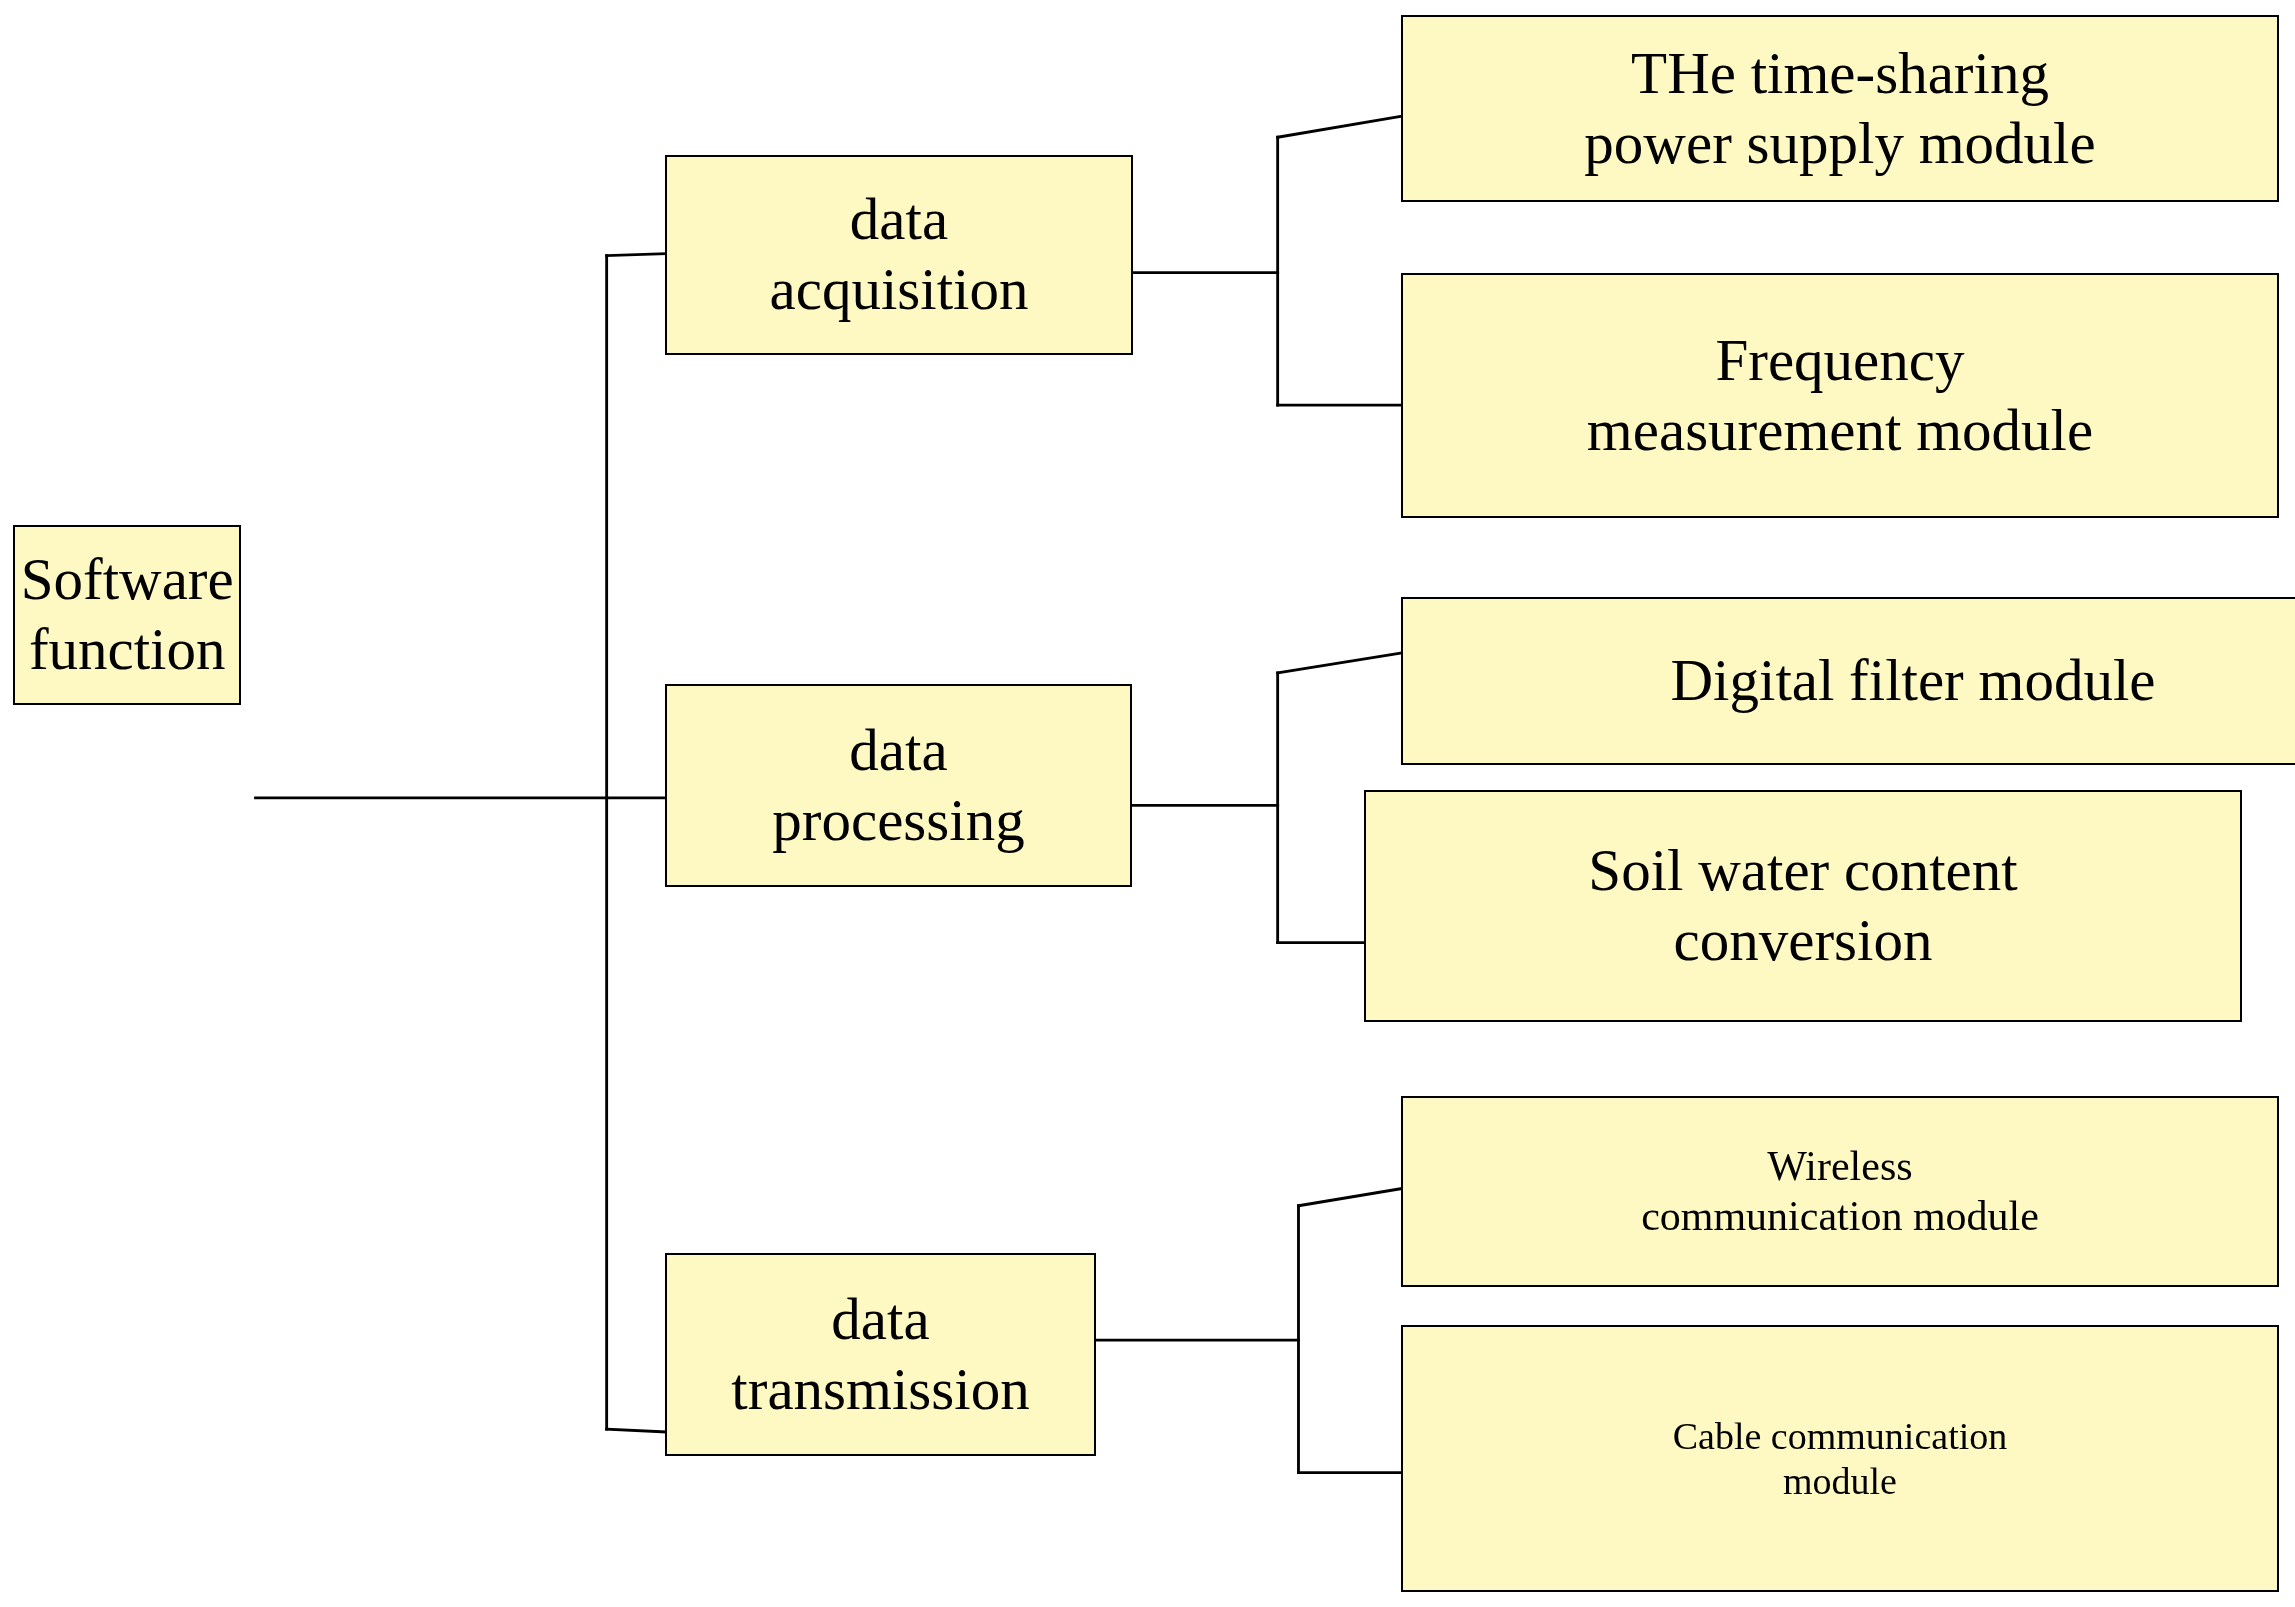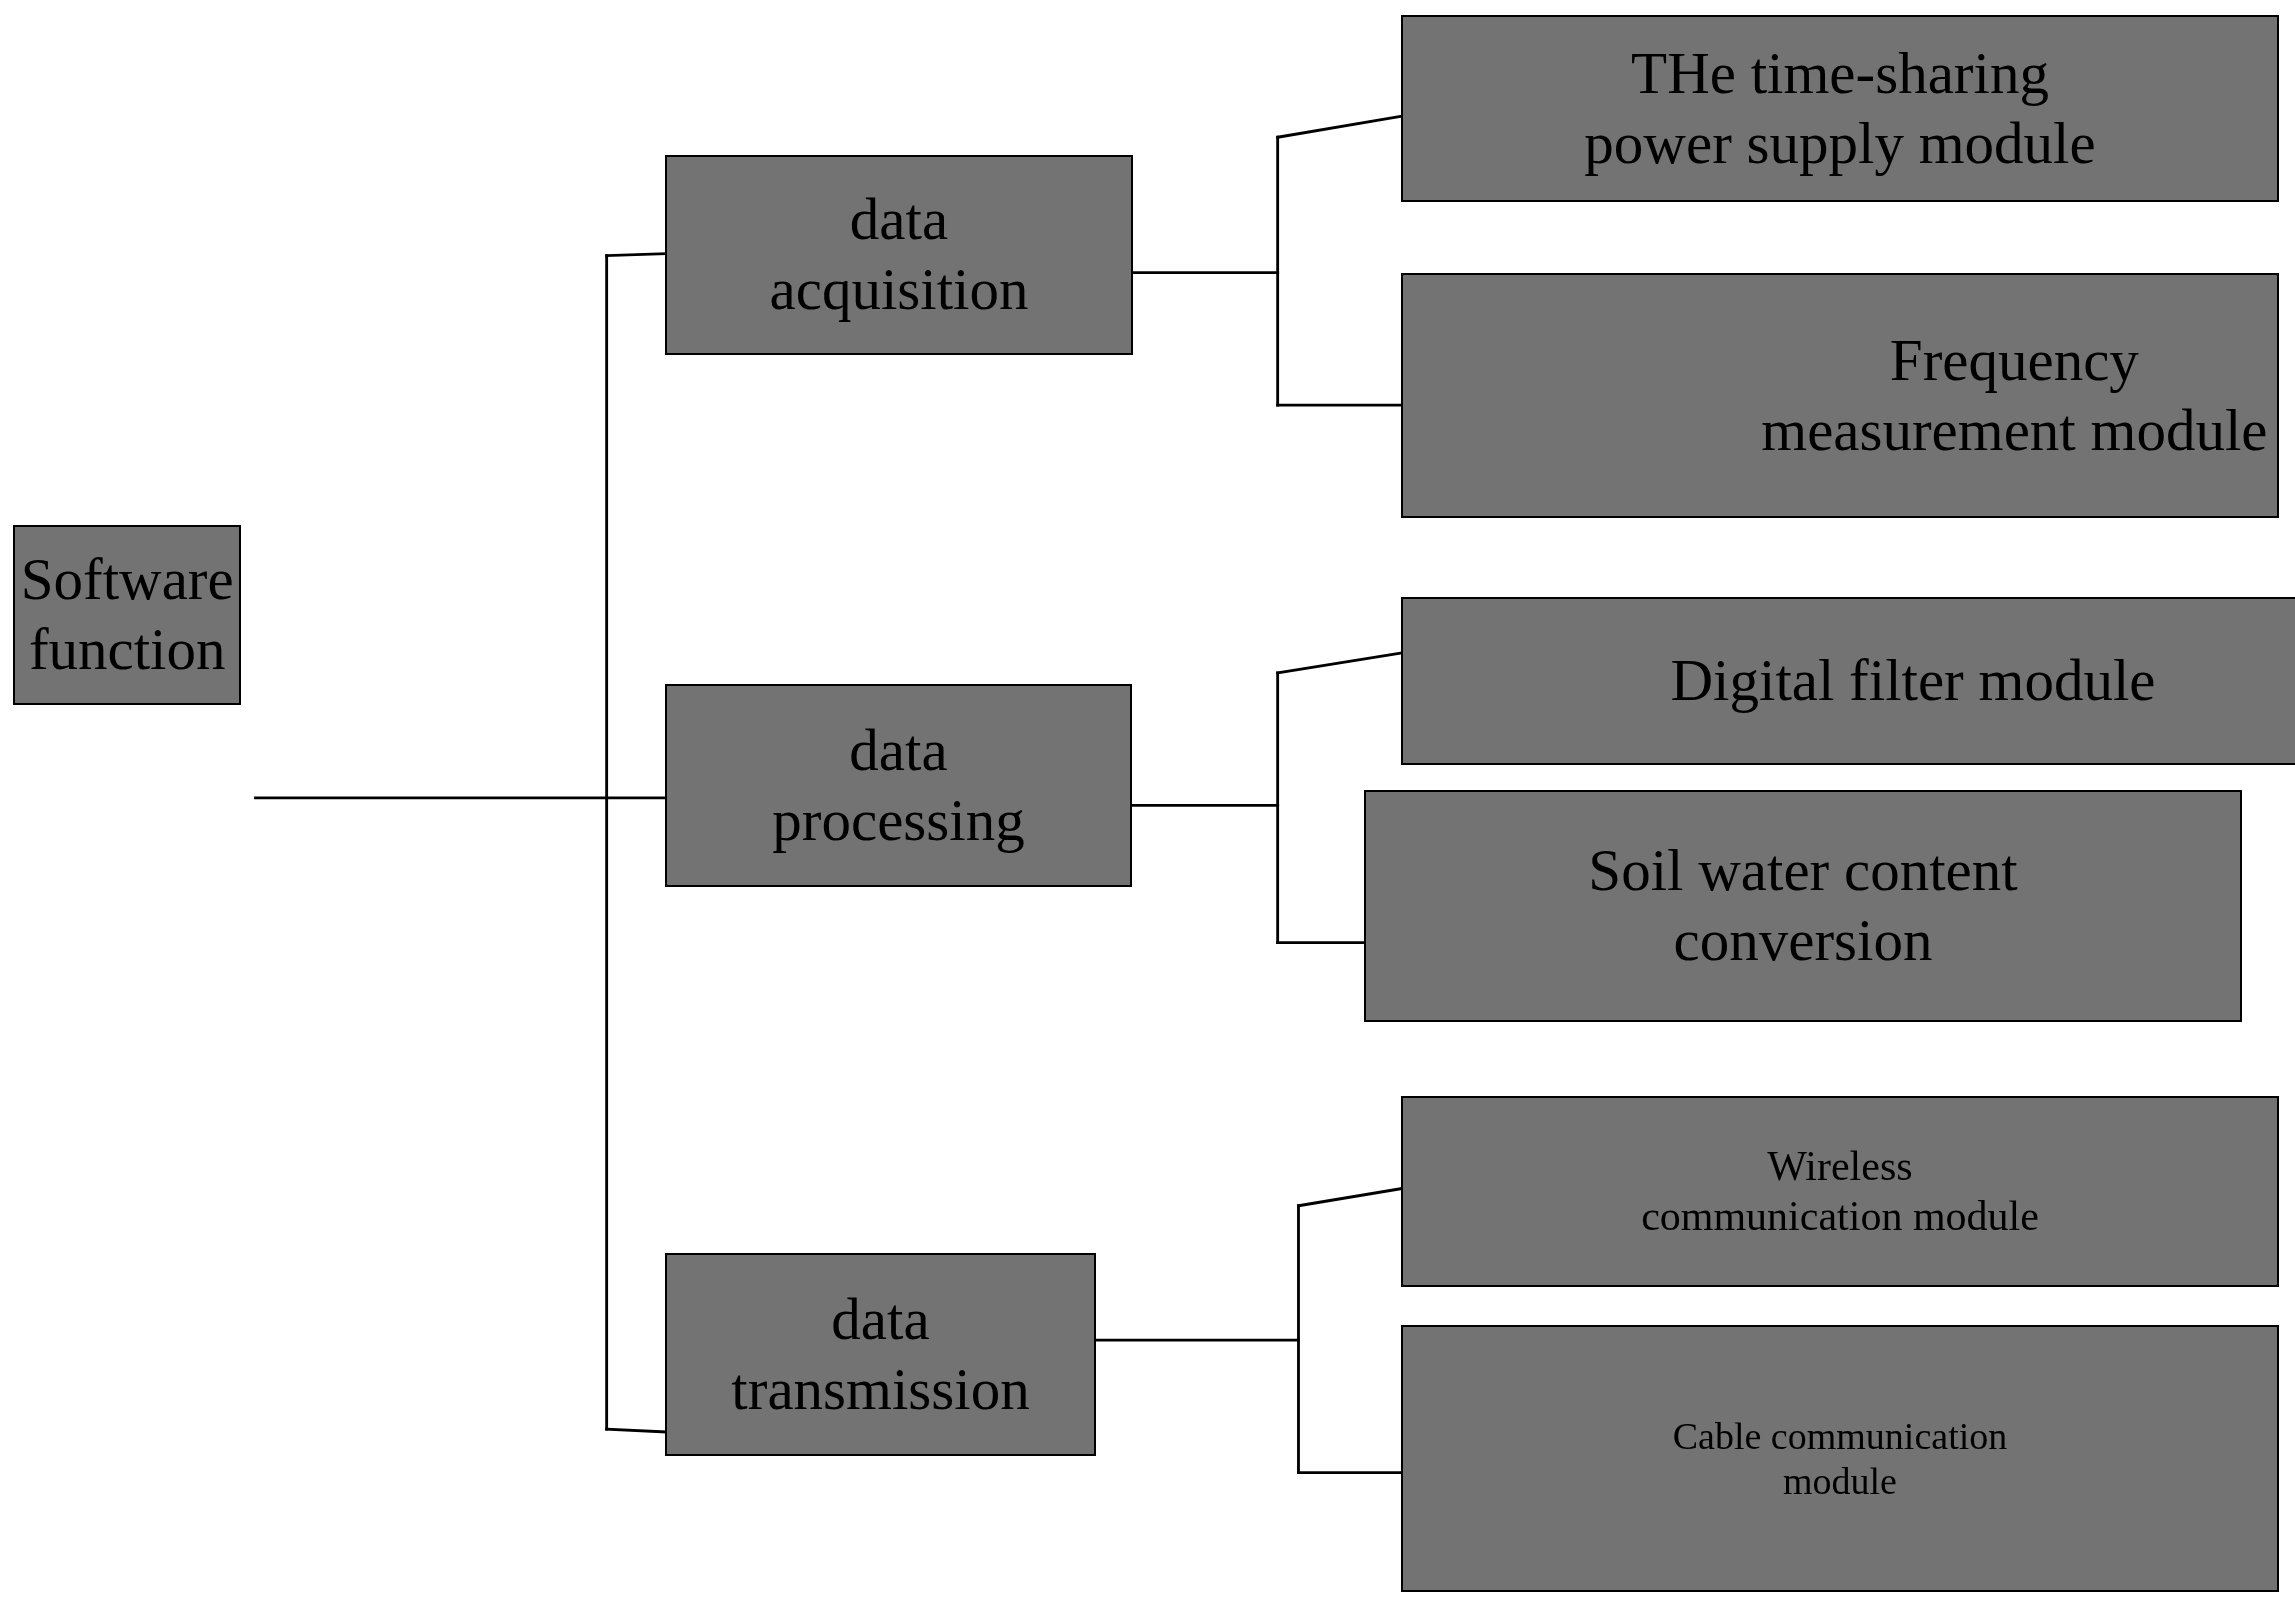--- a/index.html
+++ b/index.html
@@ -12,21 +12,21 @@
     width: 2296px;
     height: 1608px;
     background: #ffffff;
     overflow: hidden;
     font-family: "Liberation Serif", "DejaVu Serif", serif;
   }
   .node-box {
     position: absolute;
     box-sizing: border-box;
     border: 2.8px solid #000000;
-    background: #737373;
+    background: #fef9c3;
     display: flex;
     align-items: center;
     justify-content: center;
     text-align: center;
     color: #000000;
     line-height: 1.18;
     z-index: 3;
   }
   .node-label {
     display: block;
@@ -70,21 +70,20 @@
     width: 878px;
     height: 187px;
     font-size: 59px;
   }
   #node-freq {
     left: 1401px;
     top: 273px;
     width: 878px;
     height: 245px;
     font-size: 59px;
-    justify-content: flex-end;
   }
   #node-filter {
     left: 1401px;
     top: 559px;
     width: 1024px;
     height: 168px;
     font-size: 59px;
     margin-top: 38px;
   }
   #node-soil {

